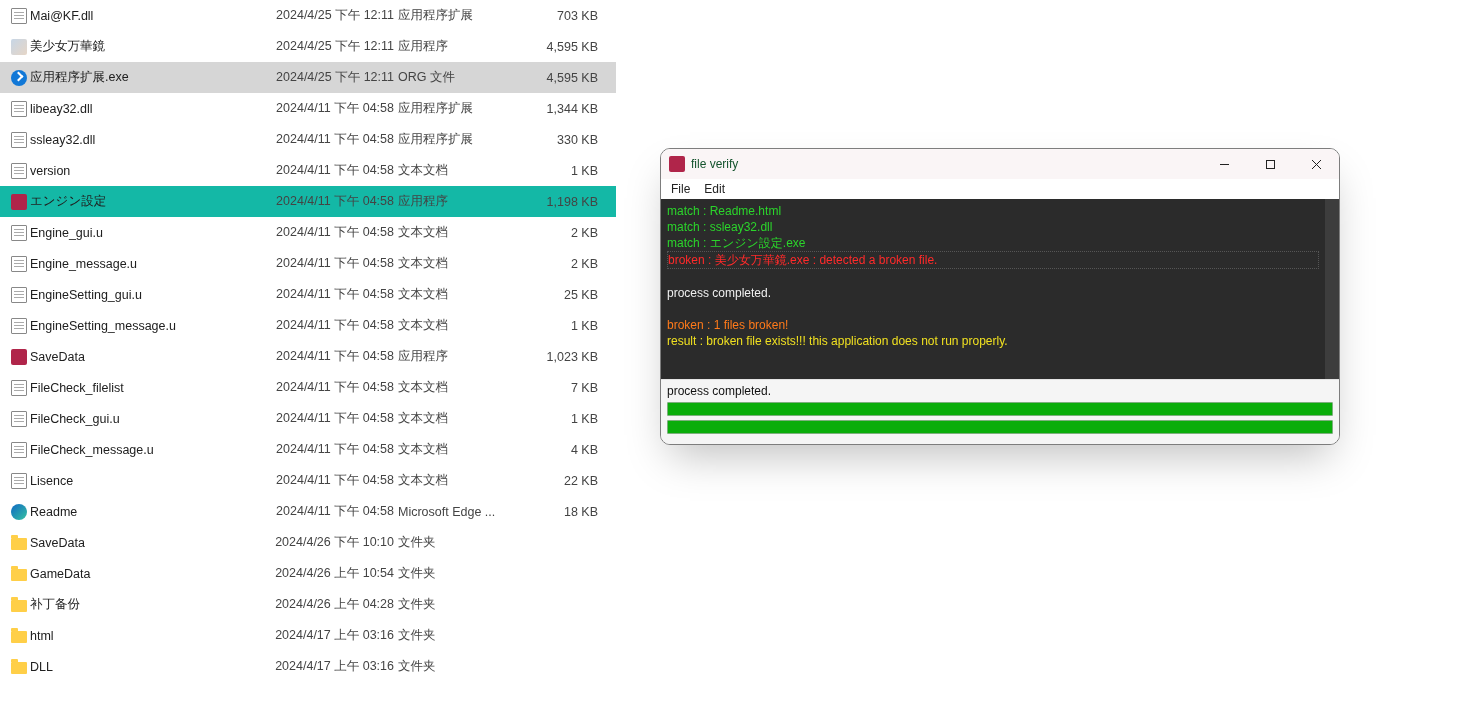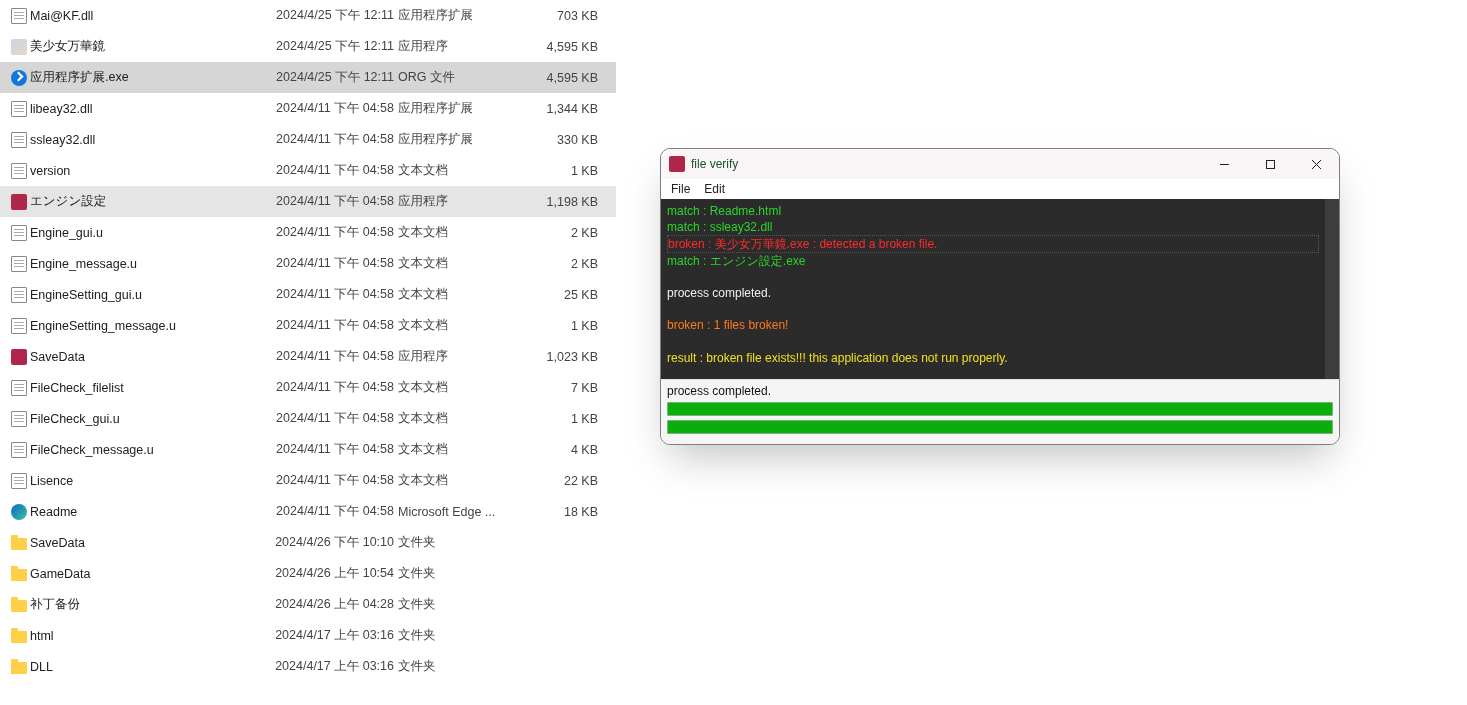--- a/index.html
+++ b/index.html
@@ -22,21 +22,21 @@
     top: 0;
     width: 616px;
   }
   .file-row {
     display: flex;
     align-items: center;
     height: 31px;
     padding-left: 8px;
   }
   .file-row.selected { background: #d6d6d6; }
-  .file-row.hover   { background: #e5e5e5; }
+  .file-row.hover   { background: #14b8a6; }
   .file-row .fcell-icon { width: 22px; display:flex; align-items:center; justify-content:center; }
   .file-row .fcell-name { flex: 0 0 234px; padding-left: 0px; white-space: nowrap; overflow:hidden; }
   .file-row .fcell-date { flex: 0 0 134px; text-align: right; padding-right: 4px; white-space: nowrap; color:#444;}
   .file-row .fcell-type { flex: 0 0 120px; white-space: nowrap; color:#444;}
   .file-row .fcell-size { flex: 0 0 80px; text-align: right; white-space: nowrap; color:#444;}
 
   
   .ico { width:16px; height:16px; display:inline-block; }
   .ico-dll, .ico-doc {
     border:1px solid #888; background:#fff; border-radius:1px;
@@ -101,21 +101,21 @@
   }
   .console .scroll {
     position:absolute; right:0; top:0; bottom:0; width:14px;
     background:#3d3d3d;
   }
   .c-line { white-space:pre; }
   .c-green  { color:#2bd52b; }
   .c-red    { color:#ff2a2a; }
   .c-white  { color:#f0f0f0; }
   .c-orange { color:#ff7a1a; }
-  .c-yellow { color:#f0e020;margin-top:17px; }
+  .c-yellow { color:#f0e020; }
   .broken-row { border:1px dotted #555; margin-right:14px; }
   .statusbar {
     background:#f5f5f5;
     border-top:1px solid #e4e4e4;
     padding:4px 6px 6px 6px;
   }
   .statusbar .st-text { color:#111; font-size:12px; margin-bottom:4px;}
   .progress {
     height:14px;
     background:#0aad0a;
@@ -351,22 +351,22 @@
   </div>
 
   <div class="menubar">
     <span>File</span>
     <span>Edit</span>
   </div>
 
   <div class="console" id="console">
     <div class="c-line c-green">match : Readme.html</div>
       <div class="c-line c-green">match : ssleay32.dll</div>
+      <div class="c-line c-green">match : エンジン設定.exe</div>
       <div class="c-line c-red broken-row">broken : 美少女万華鏡.exe : detected a broken file.</div>
-      <div class="c-line c-green">match : エンジン設定.exe</div>
       <div class="c-line "> </div>
       <div class="c-line c-white">process completed.</div>
       <div class="c-line "> </div>
       <div class="c-line c-orange">broken : 1 files broken!</div>
       <div class="c-line c-yellow">result : broken file exists!!! this application does not run properly.</div>
       <div class="scroll"></div>
   </div>
 
   <div class="statusbar">
     <div class="st-text">process completed.</div>

